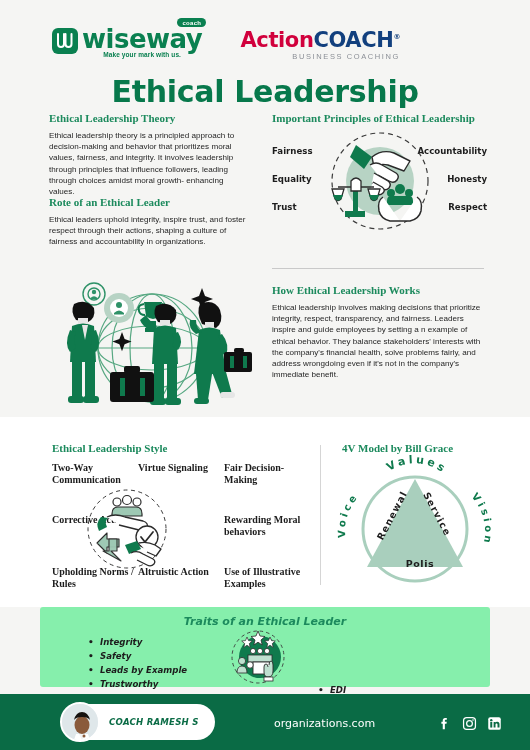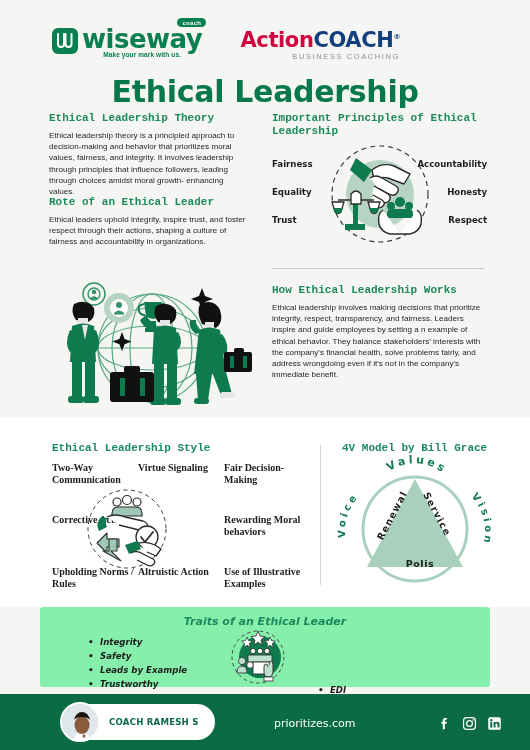--- a/index.html
+++ b/index.html
@@ -44,21 +44,21 @@
 
   .main-title {
     position:absolute; left:0; top:74px; width:530px; text-align:center;
     font-size:30px; font-weight:800; color:#07784b; letter-spacing:-0.3px;
     font-family:"DejaVu Sans", sans-serif;
   }
 
   
   .sec-h {
     font-size:11px; font-weight:700; color:#1c8a5d; line-height:13px;
-    font-family:Liberation Mono, monospace;
+    font-family:Liberation Serif, serif;
   }
   .body-t {
     font-size:8.1px; line-height:11.2px; color:#262626; font-weight:400;
   }
 
   
   .blk-theory { position:absolute; left:49px; top:112px; width:202px; }
   .blk-theory p { margin-top:5px; }
   .blk-role { position:absolute; left:49px; top:196px; width:202px; }
   .blk-role p { margin-top:5px; }
@@ -133,21 +133,21 @@
   }
   .traits-list li::before {
     content:"\2022"; position:absolute; left:0; top:0; color:#1d1d1d; font-size:9px;
   }
   .traits-art { position:absolute; left:188px; top:22px; }
 
   
   .footer { position:absolute; left:0; top:694px; width:530px; height:56px; background:#0a6b45; }
   .coach-pill {
     position:absolute; left:62px; top:10px; height:36px; background:#ffffff;
-    border-radius:18px; display:flex; align-items:center; padding-right:16px;
+    border-radius:18px; display:flex; align-items:center; padding-right:16px;font-style:italic;
   }
   .coach-avatar {
     width:40px; height:40px; border-radius:20px; background:#e9eef2;
     margin-left:-2px; margin-top:0; position:relative; overflow:hidden;
     border:2px solid #fff; flex:0 0 auto;
   }
   .coach-name {
     font-size:8.6px; font-weight:800; color:#0a6b45; letter-spacing:.2px; margin-left:9px;
     font-family:"DejaVu Sans", sans-serif; white-space:nowrap;
   }
@@ -474,21 +474,21 @@
           <path d="M12 36 L20 40 L28 36 L26 30 L14 30 Z" fill="#ffffff"></path>
           <ellipse cx="20" cy="21" rx="7.5" ry="9" fill="#8a5a3b"></ellipse>
           <path d="M12 16 Q14 8 20 8 Q26 8 28 16 Q26 13 20 13 Q14 13 12 16Z" fill="#16120f"></path>
           <path d="M17 30 L20 36 L23 30 Z" fill="#f2f2f2"></path>
           <circle cx="22" cy="32" r="1.5" fill="#8a5a3b"></circle>
         </svg>
       </div>
       <span class="coach-name">COACH RAMESH S</span>
     </div>
 
-    <div class="footer-site">prioritizes.com</div>
+    <div class="footer-site">organizations.com</div>
 
     <div class="footer-socials">
       <svg class="soc" viewBox="0 0 24 24">
         <path fill="#ffffff" d="M15.5 3h-2.6C10.5 3 9.2 4.5 9.2 6.8V9H7v3.2h2.2V21h3.4v-8.8h2.6l.4-3.2h-3V7.2c0-.9.3-1.4 1.4-1.4h1.7V3z"></path>
       </svg>
       <svg class="soc" viewBox="0 0 24 24">
         <rect x="2.5" y="2.5" width="19" height="19" rx="5" fill="none" stroke="#ffffff" stroke-width="2"></rect>
         <circle cx="12" cy="12" r="4.6" fill="none" stroke="#ffffff" stroke-width="2"></circle>
         <circle cx="17.6" cy="6.4" r="1.3" fill="#ffffff"></circle>
       </svg>

